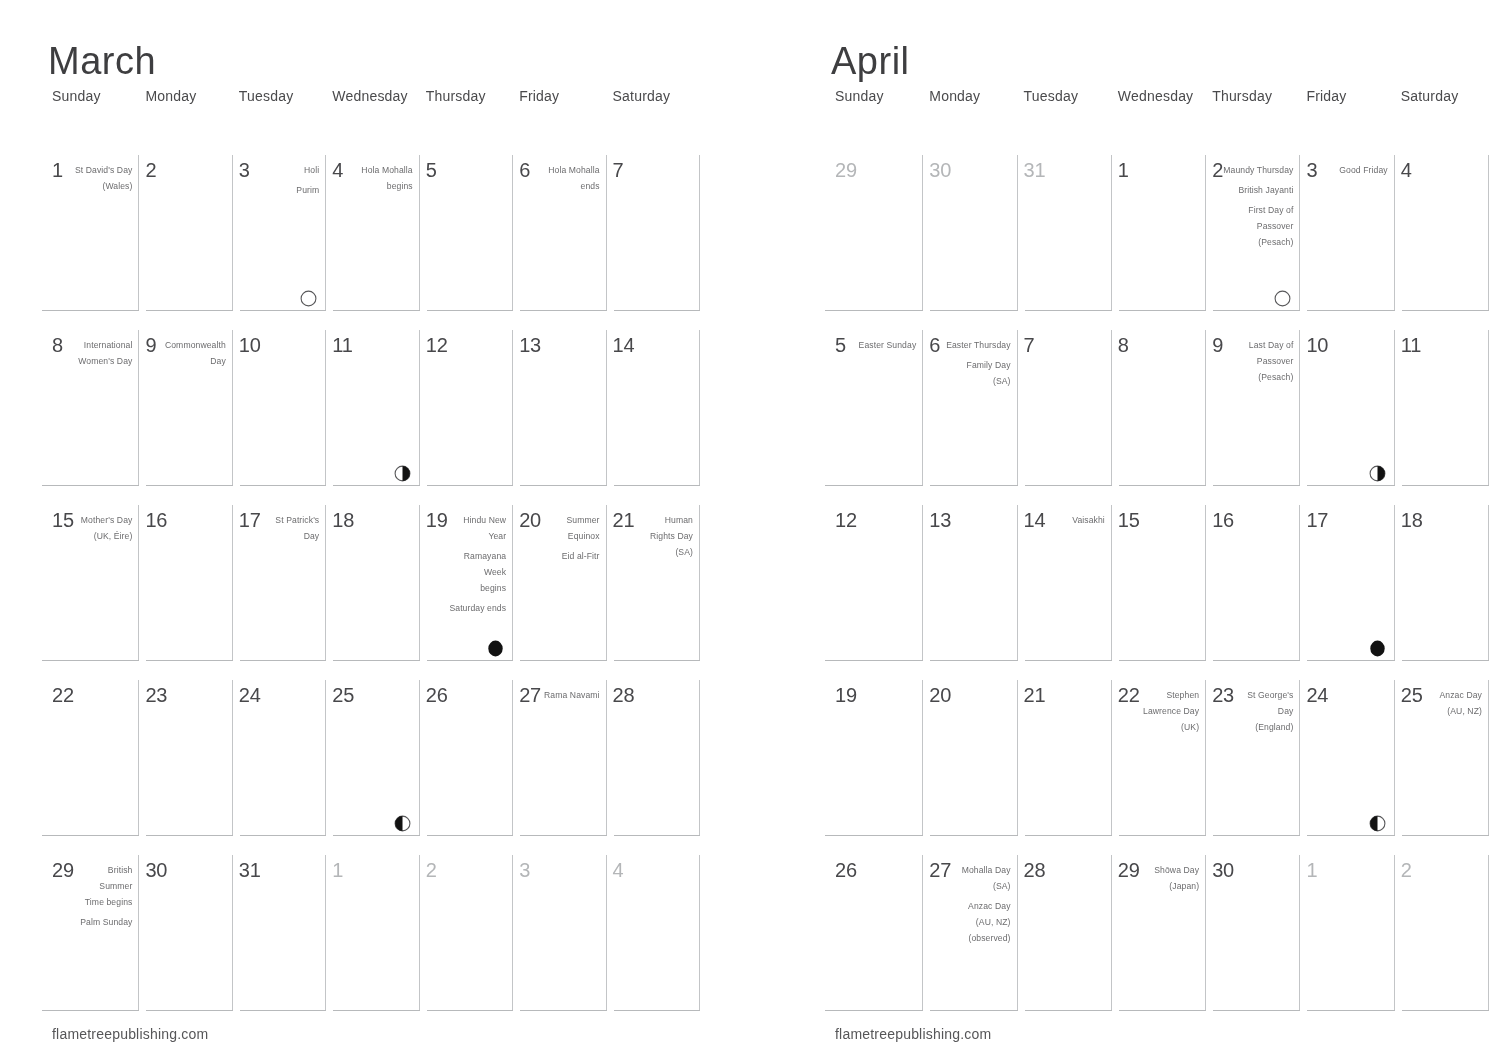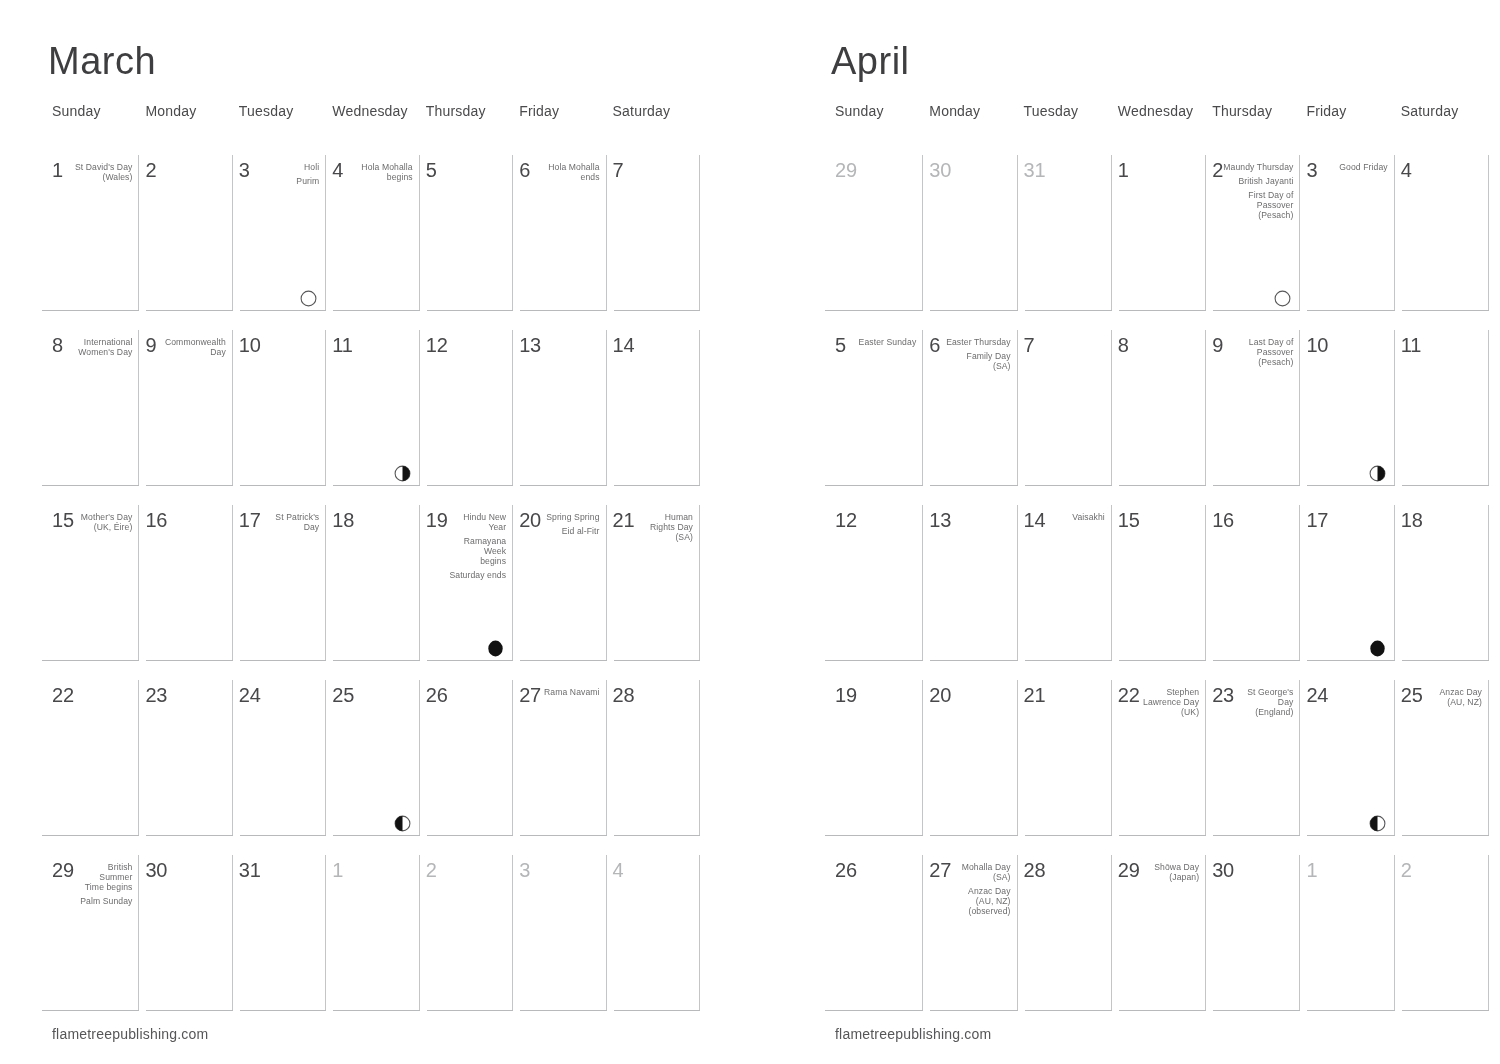--- a/index.html
+++ b/index.html
@@ -12,21 +12,21 @@
   .month { position:absolute; top:0; height:1064px; }
   #month-march { left:46px;  width:654px; }
   #month-april { left:795px; width:660px;margin-left:34px; }
 
   .month-title {
     position:absolute; top:42px; left:2px;
     font-size:38px; font-weight:300; letter-spacing:0.5px;
     color:#3e3e40; line-height:1;
   }
   .weekday-row {
-    position:absolute; top:103px; left:0; right:0;
+    position:absolute; top:88px; left:0; right:0;
     display:grid; grid-template-columns:repeat(7,1fr);
   }
   .wd {
     font-size:14px; font-weight:300; color:#4a4a4c;
     padding-left:6px; letter-spacing:0.2px;
   }
   .month-grid {
     position:absolute; top:155px; left:0; right:0;
     display:grid; grid-template-columns:repeat(7,1fr);
     grid-auto-rows:156px; row-gap:19px;
@@ -42,21 +42,21 @@
   }
   .cell.first-col::after { left:-4px; }
   .cell-top { display:flex; align-items:flex-start; }
   .num {
     font-size:20px; font-weight:300; line-height:1;
     color:#48484b; letter-spacing:-0.2px;
   }
   .muted .num { color:#b4b6b8; }
   .events {
     margin-left:auto; text-align:right; padding-top:2px;
-    font-size:8.6px; line-height:10px; font-weight:300;
+    font-size:8.6px; line-height:16px; font-weight:300;
     color:#6c6c6e; white-space:pre-line; letter-spacing:0.1px;
   }
   .event { margin-bottom:4px; }
   .moon {
     position:absolute; right:8px; bottom:4px;
     width:17px; height:17px; display:block;
   }
   .moon svg { display:block; width:17px; height:17px; }
   .site-footer {
     position:absolute; top:1026px; left:6px;
@@ -201,21 +201,21 @@
         </div>
         <span class="moon">
           <svg viewBox="0 0 17 17">
             <ellipse cx="8.5" cy="8.5" rx="7.2" ry="7.9" fill="#121212"></ellipse>
           </svg>
         </span>
       </div>
       <div class="cell">
         <div class="cell-top">
           <span class="num">20</span>
-          <div class="events"><div class="event">Spring Spring</div><div class="event">Eid al-Fitr</div></div>
+          <div class="events"><div class="event">Summer Equinox</div><div class="event">Eid al-Fitr</div></div>
         </div>
       </div>
       <div class="cell">
         <div class="cell-top">
           <span class="num">21</span>
           <div class="events"><div class="event">Human
 Rights Day
 (SA)</div></div>
         </div>
       </div>

